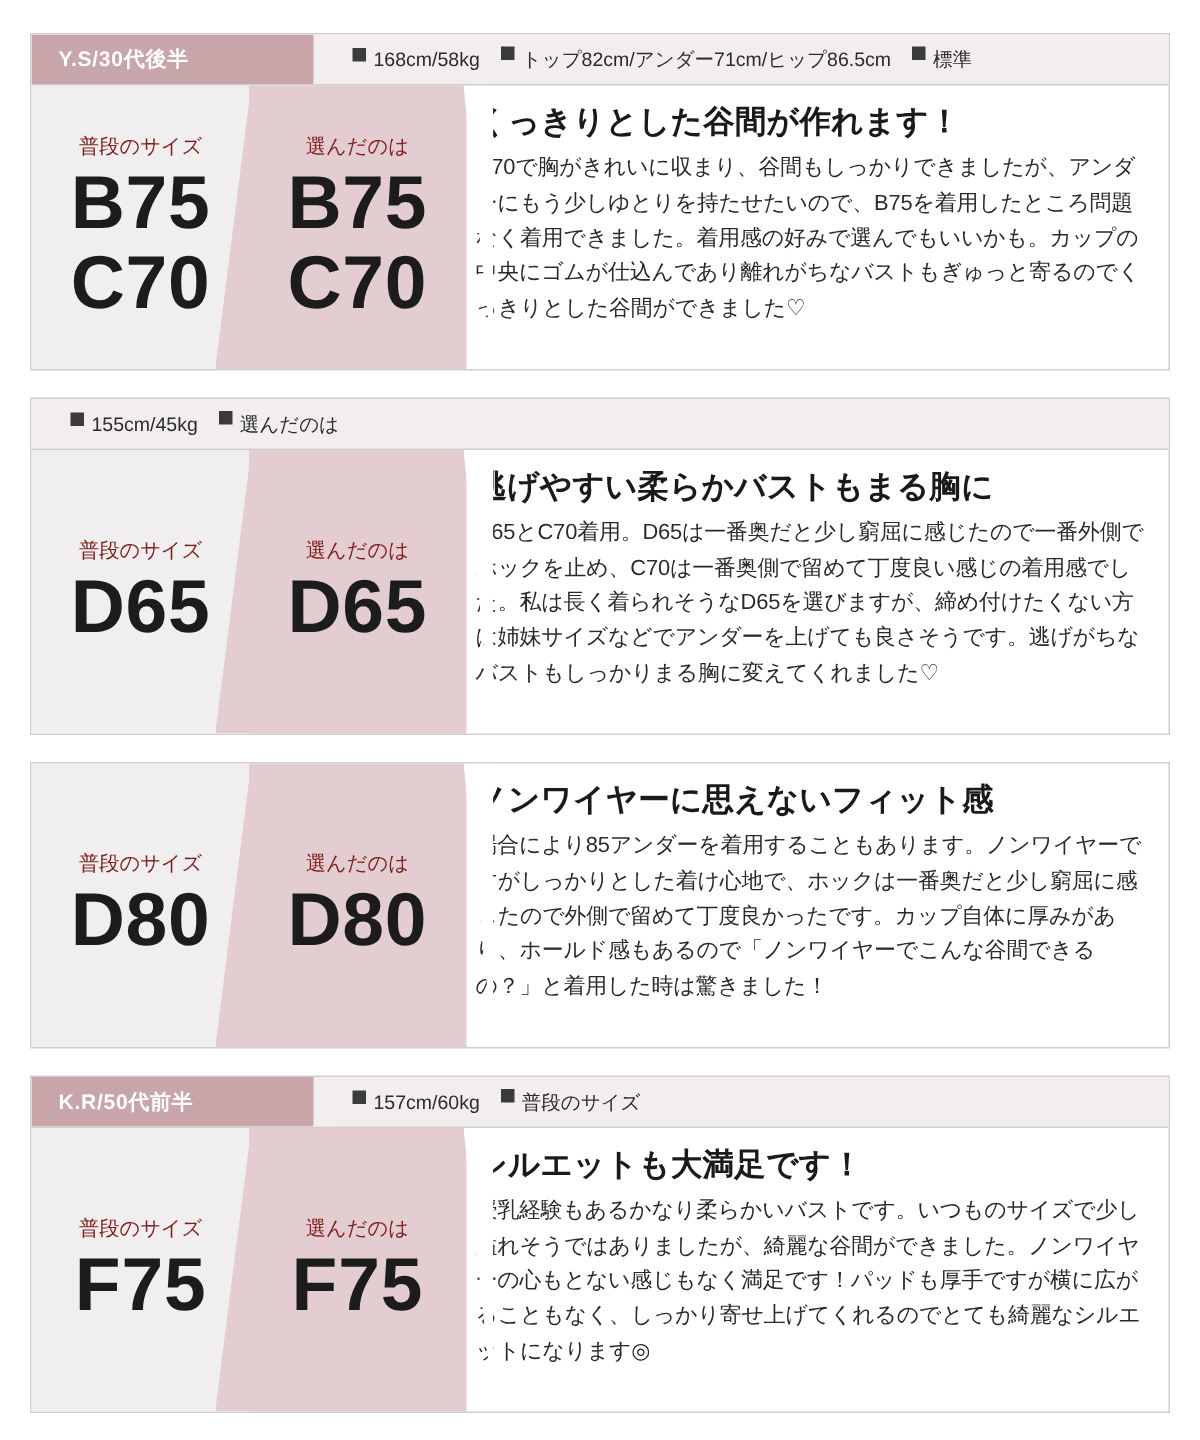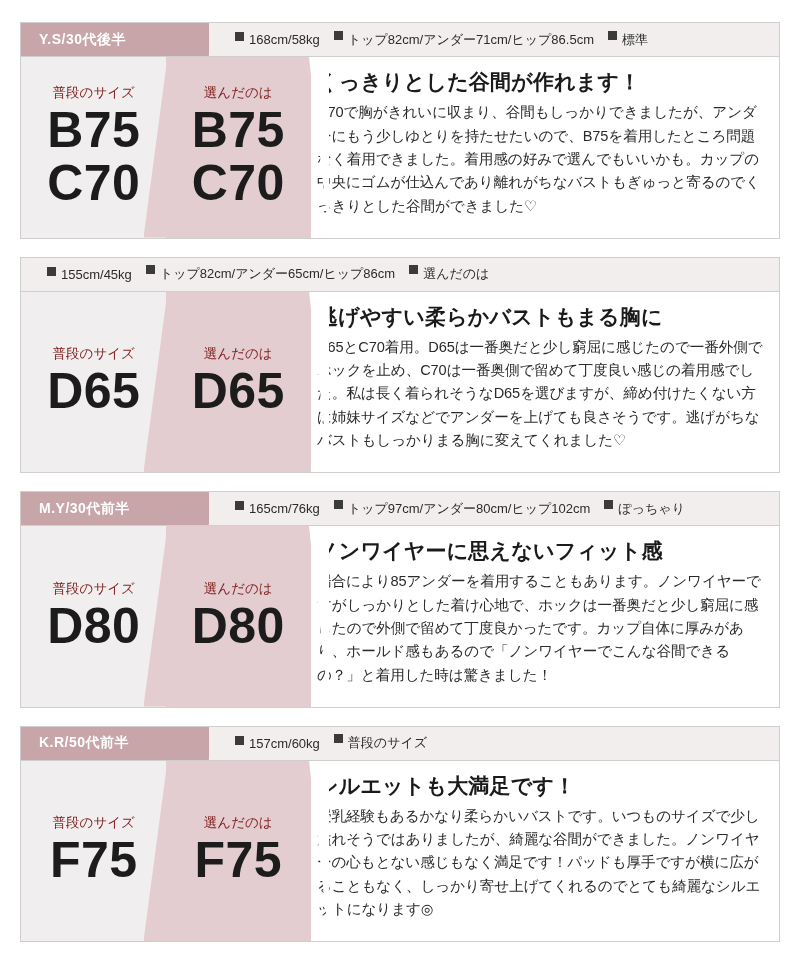--- a/index.html
+++ b/index.html
@@ -210,24 +210,20 @@
 
   <div class="review-card">
     <div class="card-header">
       <div class="hdr-specs">
         <span class="spec">
             <span class="sq"></span>
             <span>155cm/45kg</span>
           </span>
         <span class="spec">
             <span class="sq"></span>
-            <span>トップ82cm/アンダー65cm/ヒップ86cm</span>
-          </span>
-        <span class="spec">
-            <span class="sq"></span>
             <span>選んだのは</span>
           </span>
       </div>
     </div>
     <div class="card-body">
       <div class="size-block">
         <div class="size-col usual">
           <div class="size-label">普段のサイズ</div>
           <div class="size-values">
             <span class="size-value">D65</span>
@@ -241,37 +237,20 @@
         </div>
       </div>
       <div class="text-block">
         <h2 class="review-title">逃げやすい柔らかバストもまる胸に</h2>
         <p class="review-text">D65とC70着用。D65は一番奥だと少し窮屈に感じたので一番外側でホックを止め、C70は一番奥側で留めて丁度良い感じの着用感でした。私は長く着られそうなD65を選びますが、締め付けたくない方は姉妹サイズなどでアンダーを上げても良さそうです。逃げがちなバストもしっかりまる胸に変えてくれました♡</p>
       </div>
     </div>
   </div>
 
   <div class="review-card">
-    <div class="card-header">
-      <div class="hdr-name">M.Y/30代前半</div>
-      <div class="hdr-specs">
-        <span class="spec">
-            <span class="sq"></span>
-            <span>165cm/76kg</span>
-          </span>
-        <span class="spec">
-            <span class="sq"></span>
-            <span>トップ97cm/アンダー80cm/ヒップ102cm</span>
-          </span>
-        <span class="spec">
-            <span class="sq"></span>
-            <span>ぽっちゃり</span>
-          </span>
-      </div>
-    </div>
     <div class="card-body">
       <div class="size-block">
         <div class="size-col usual">
           <div class="size-label">普段のサイズ</div>
           <div class="size-values">
             <span class="size-value">D80</span>
           </div>
         </div>
         <div class="size-col chosen">
           <div class="size-label">選んだのは</div>

